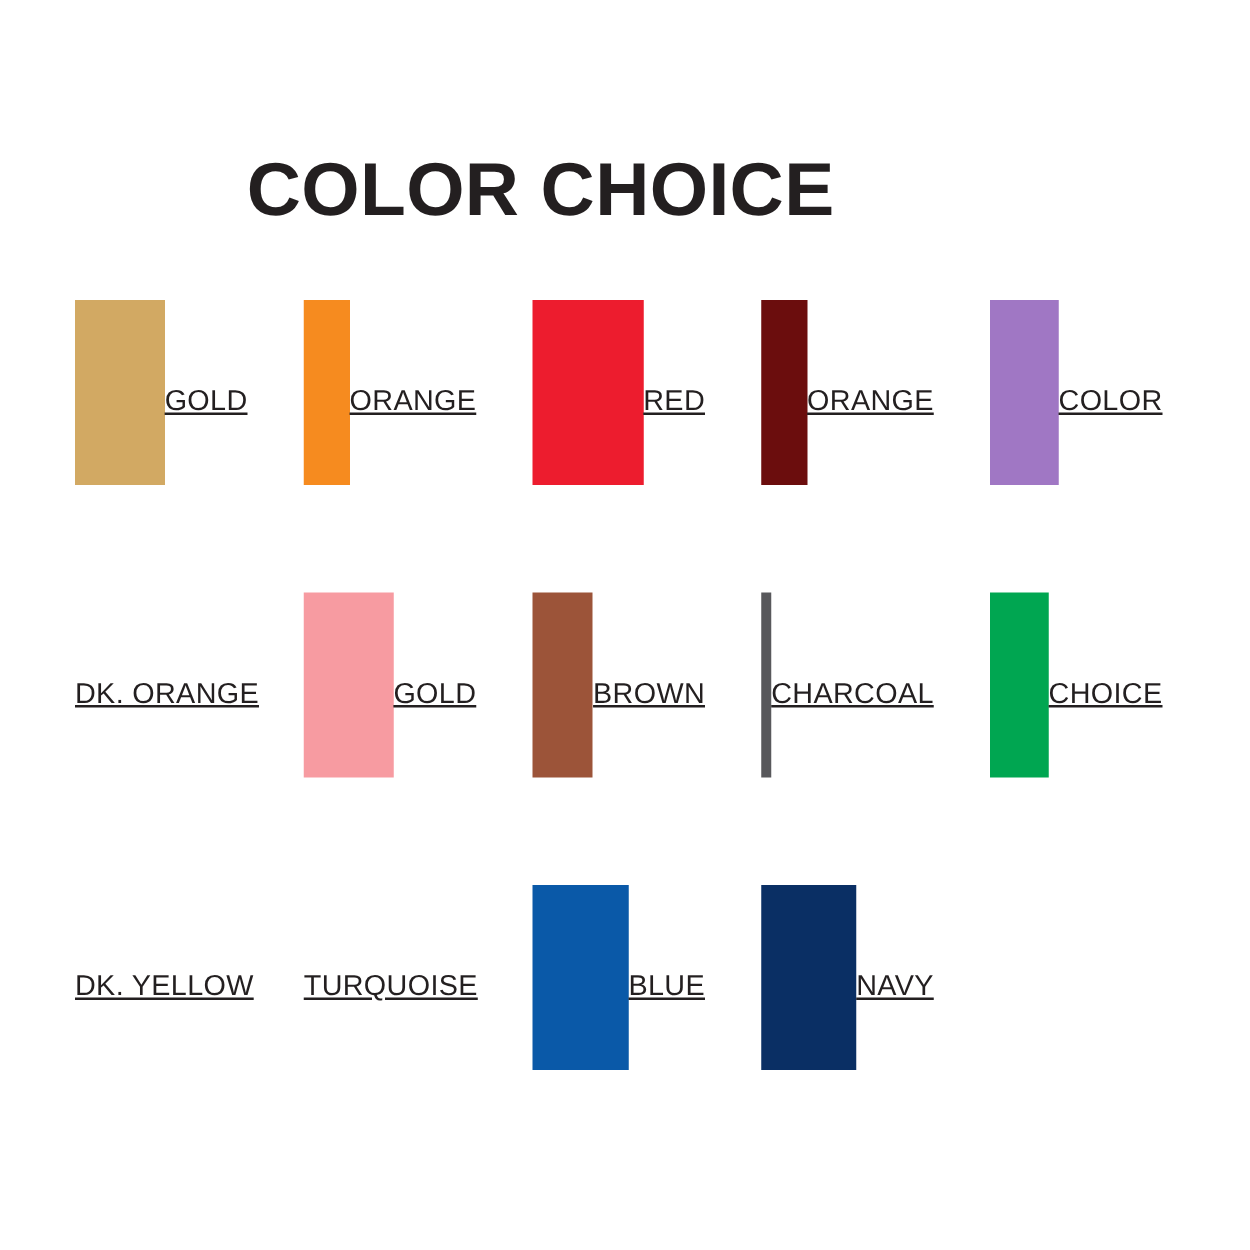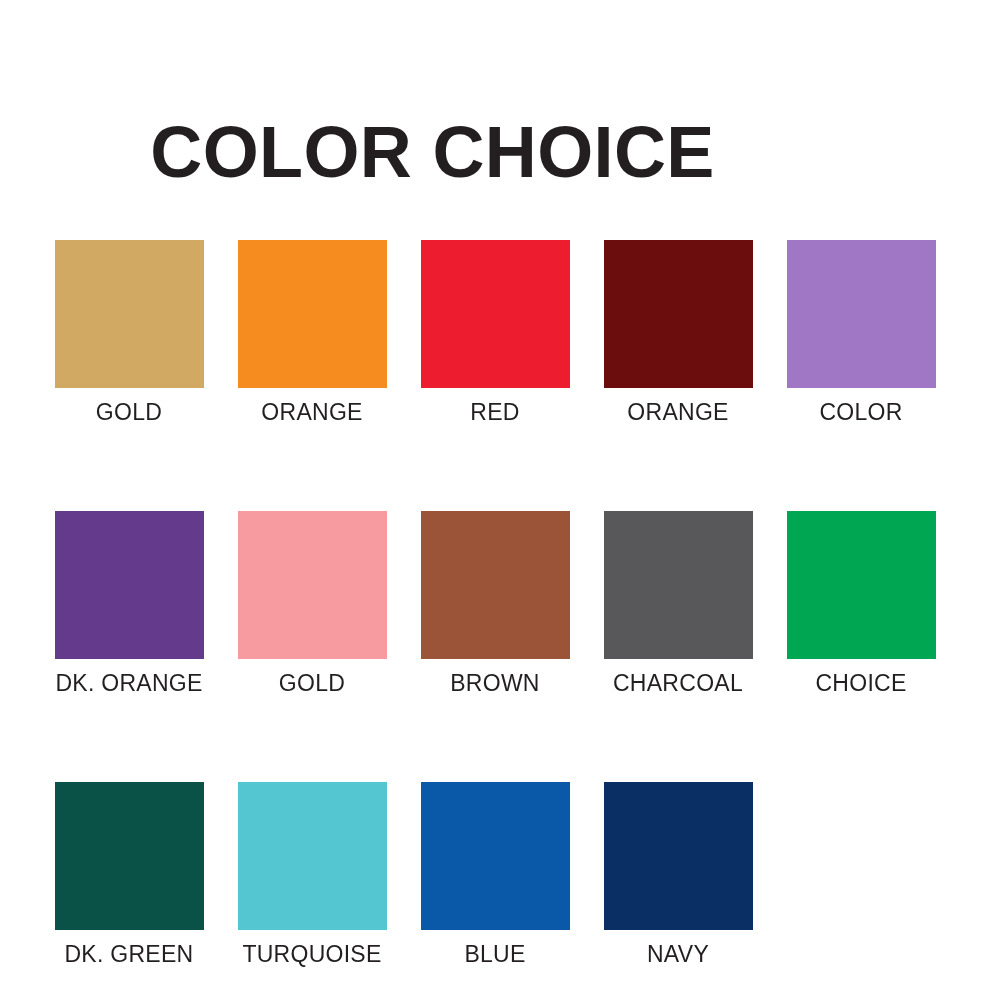--- a/index.html
+++ b/index.html
@@ -25,21 +25,21 @@
   }
 
   
   .chart-title {
     position: absolute;
     left: 0;
     top: 104px;
     width: 865px;
     text-align: center;
     font-family: "Liberation Sans", "DejaVu Sans", sans-serif;
-    font-size: 72px;
+    font-size: 60px;
     font-weight: 700;
     letter-spacing: 0.005em;
     line-height: 96px;
     color: #231f20;
     white-space: nowrap;
     user-select: none;
   }
 
   
   .swatch-grid {
@@ -50,22 +50,23 @@
     display: grid;
     grid-template-columns: repeat(5, 149px);
     column-gap: 34px;
     row-gap: 86px;
     justify-content: start;
   }
 
   .swatch-cell {
     width: 138px;
     display: flex;
-    flex-direction: column;
+    flex-direction: row;
     align-items: center;
+    text-decoration: underline;
   }
 
   .swatch-chip {
     width: 149px;
     height: 148px;
     display: block;
     border: 0;
   }
 
   .swatch-label {
@@ -124,21 +125,21 @@
       <div class="swatch-cell">
         <div class="swatch-chip" style="background-color: rgb(88, 88, 91);"></div>
         <div class="swatch-label">CHARCOAL</div>
       </div>
       <div class="swatch-cell">
         <div class="swatch-chip" style="background-color: rgb(0, 166, 81);"></div>
         <div class="swatch-label">CHOICE</div>
       </div>
       <div class="swatch-cell">
         <div class="swatch-chip" style="background-color: rgb(10, 82, 71);"></div>
-        <div class="swatch-label">DK. GREEN</div>
+        <div class="swatch-label">DK. YELLOW</div>
       </div>
       <div class="swatch-cell">
         <div class="swatch-chip" style="background-color: rgb(84, 198, 210);"></div>
         <div class="swatch-label">TURQUOISE</div>
       </div>
       <div class="swatch-cell">
         <div class="swatch-chip" style="background-color: rgb(10, 89, 168);"></div>
         <div class="swatch-label">BLUE</div>
       </div>
       <div class="swatch-cell">

